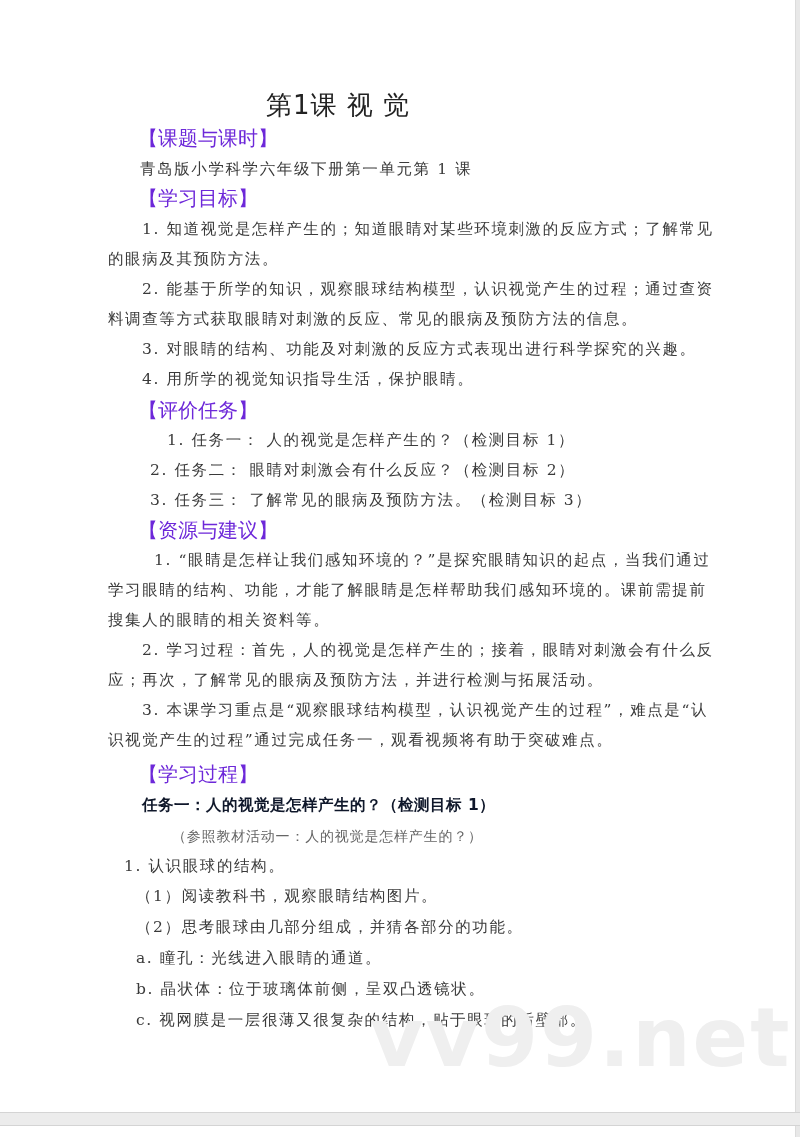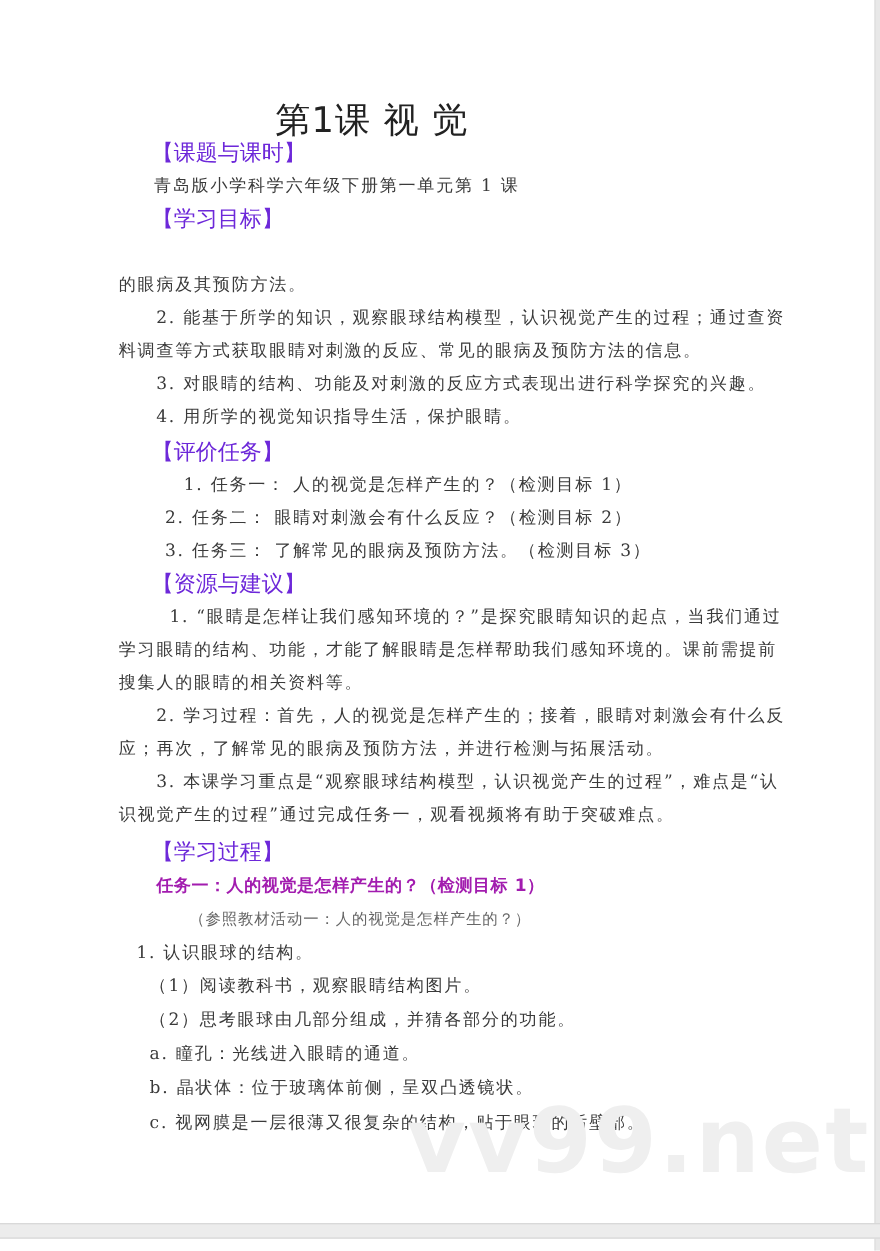--- a/index.html
+++ b/index.html
@@ -5,44 +5,45 @@
   html, body { margin: 0; padding: 0; }
   body {
     width: 800px; height: 1137px; background: #ffffff; position: relative; overflow: hidden;
     font-family: "DejaVu Serif", "Liberation Serif", serif; color: #333;
   }
   .page { position: absolute; left: 0; top: 0; width: 795px; height: 1112px; background: #fff; }
   .right-border { position: absolute; left: 795px; top: 0; width: 5px; height: 1137px; background: #e8e8e8; border-left: 1px solid #dcdcdc; }
   .page-gap { position: absolute; left: 0; top: 1112px; width: 800px; height: 12px; background: #ececec; border-top: 1px solid #d4d4d4; border-bottom: 1px solid #d4d4d4; }
   .title {
     position: absolute; top: 88px; left: 0; width: 676px; text-align: center;
-    font-family: "DejaVu Sans", "Liberation Sans", sans-serif; font-size: 32px; font-weight: normal; color: #222;
+    font-family: "DejaVu Sans", "Liberation Sans", sans-serif; font-size: 26px; font-weight: normal; color: #222;
     letter-spacing: 1px;
   }
   .line { position: absolute; white-space: nowrap; font-size: 15.5px; line-height: 20px; }
   .heading { font-family: "DejaVu Sans", "Liberation Sans", sans-serif; font-size: 20px; color: #6d28d9; }
   .body-text { color: #3a3a3a; letter-spacing: 1.6px; }
-  .task-head { font-family: "DejaVu Sans", "Liberation Sans", sans-serif; font-weight: bold; font-size: 15.5px; color: #a21caf; letter-spacing: 0.5px; text-align: right; }
+  .task-head { font-family: "DejaVu Sans", "Liberation Sans", sans-serif; font-weight: bold; font-size: 15.5px; color: #0f172a; letter-spacing: 0.5px; text-align: right; }
   .note { color: #666; font-size: 14px; letter-spacing: 0.8px; }
   .watermark {
     position: absolute; left: 370px; top: 990px;
     font-family: "DejaVu Sans", "Liberation Sans", sans-serif; font-weight: bold; font-size: 82px;
     color: #efefef; letter-spacing: 2px;
   }
 </style>
 </head>
 <body>
 
 <div class="page">
   <div class="title">第1课  视  觉</div>
 
   <div class="line heading" style="left:138px; top:128px;">【课题与课时】</div>
   <div class="line body-text" style="left:140px; top:159px;">青岛版小学科学六年级下册第一单元第 1 课</div>
 
   <div class="line heading" style="left:138px; top:188px;text-align:right;">【学习目标】</div>
+  <div class="line body-text" style="left:142px; top:219px;">1. 知道视觉是怎样产生的；知道眼睛对某些环境刺激的反应方式；了解常见</div>
   <div class="line body-text" style="left:108px; top:249px;">的眼病及其预防方法。</div>
   <div class="line body-text" style="left:142px; top:279px;">2. 能基于所学的知识，观察眼球结构模型，认识视觉产生的过程；通过查资</div>
   <div class="line body-text" style="left:108px; top:309px;">料调查等方式获取眼睛对刺激的反应、常见的眼病及预防方法的信息。</div>
   <div class="line body-text" style="left:142px; top:339px;">3. 对眼睛的结构、功能及对刺激的反应方式表现出进行科学探究的兴趣。</div>
   <div class="line body-text" style="left:142px; top:369px;">4. 用所学的视觉知识指导生活，保护眼睛。</div>
 
   <div class="line heading" style="left:138px; top:400px;">【评价任务】</div>
   <div class="line body-text" style="left:150px; top:430px;margin-left:17px;">1. 任务一： 人的视觉是怎样产生的？（检测目标 1）</div>
   <div class="line body-text" style="left:150px; top:460px;">2. 任务二： 眼睛对刺激会有什么反应？（检测目标 2）</div>
   <div class="line body-text" style="left:150px; top:490px;">3. 任务三： 了解常见的眼病及预防方法。（检测目标 3）</div>

